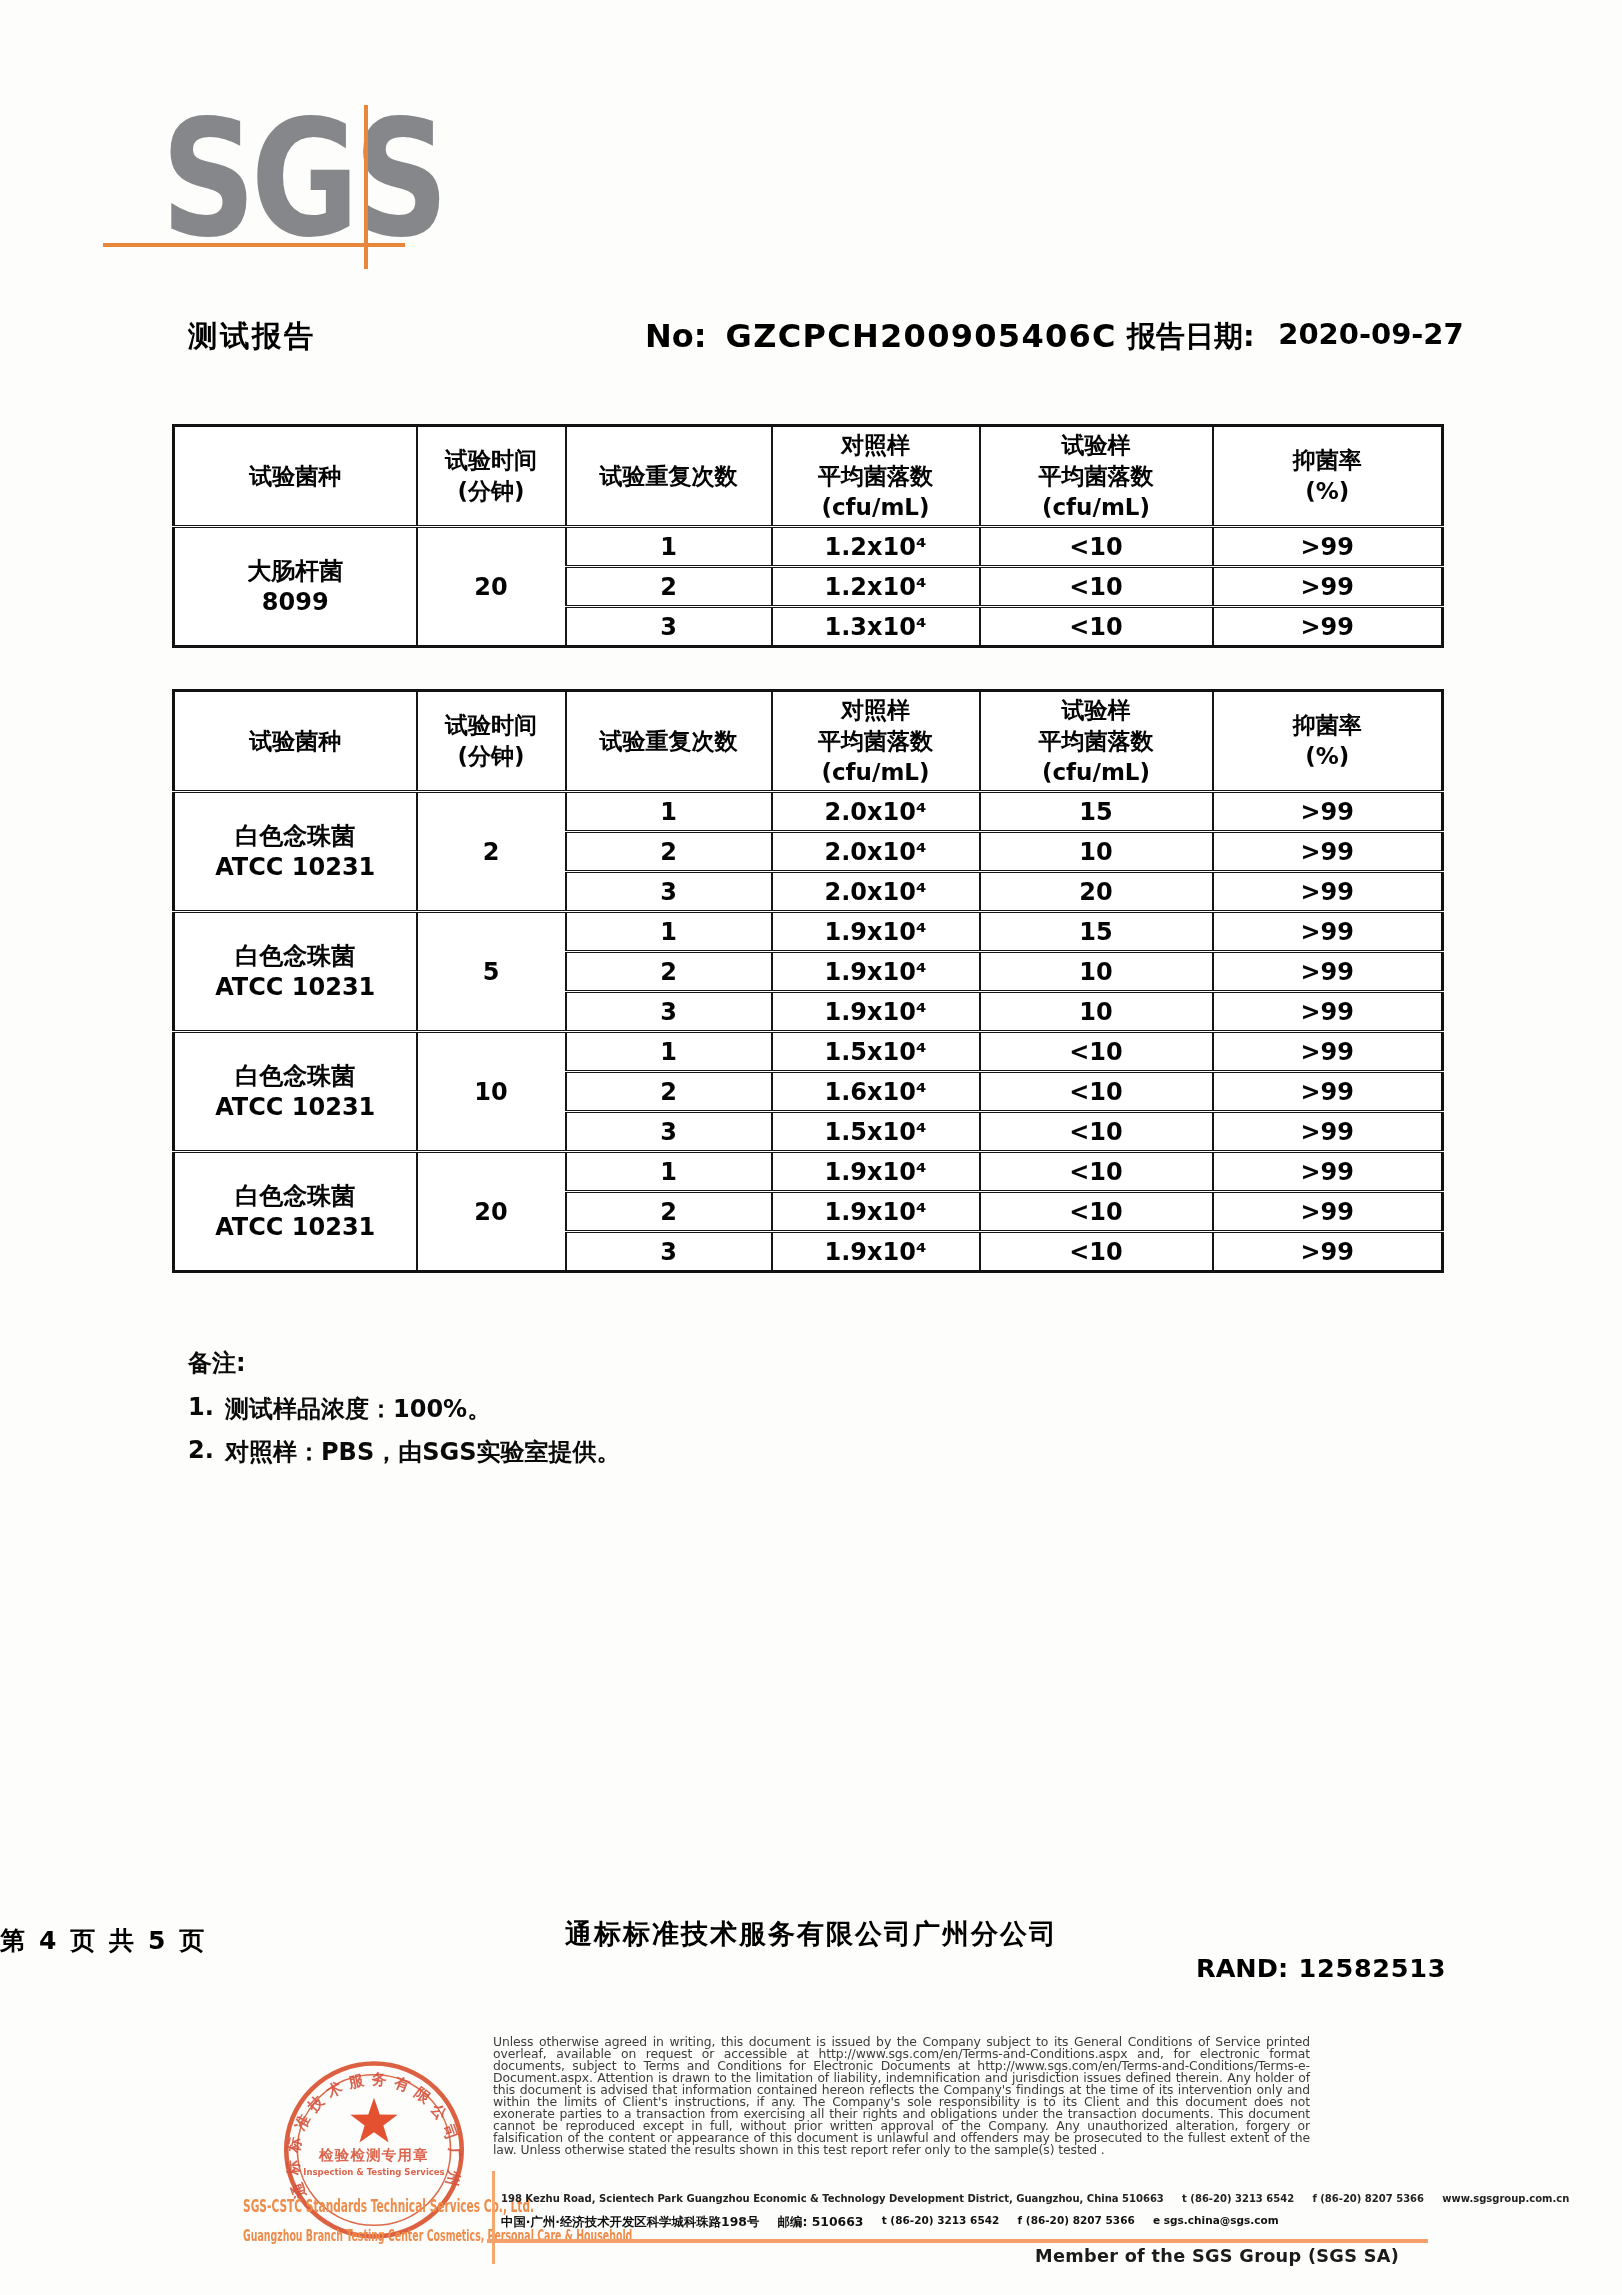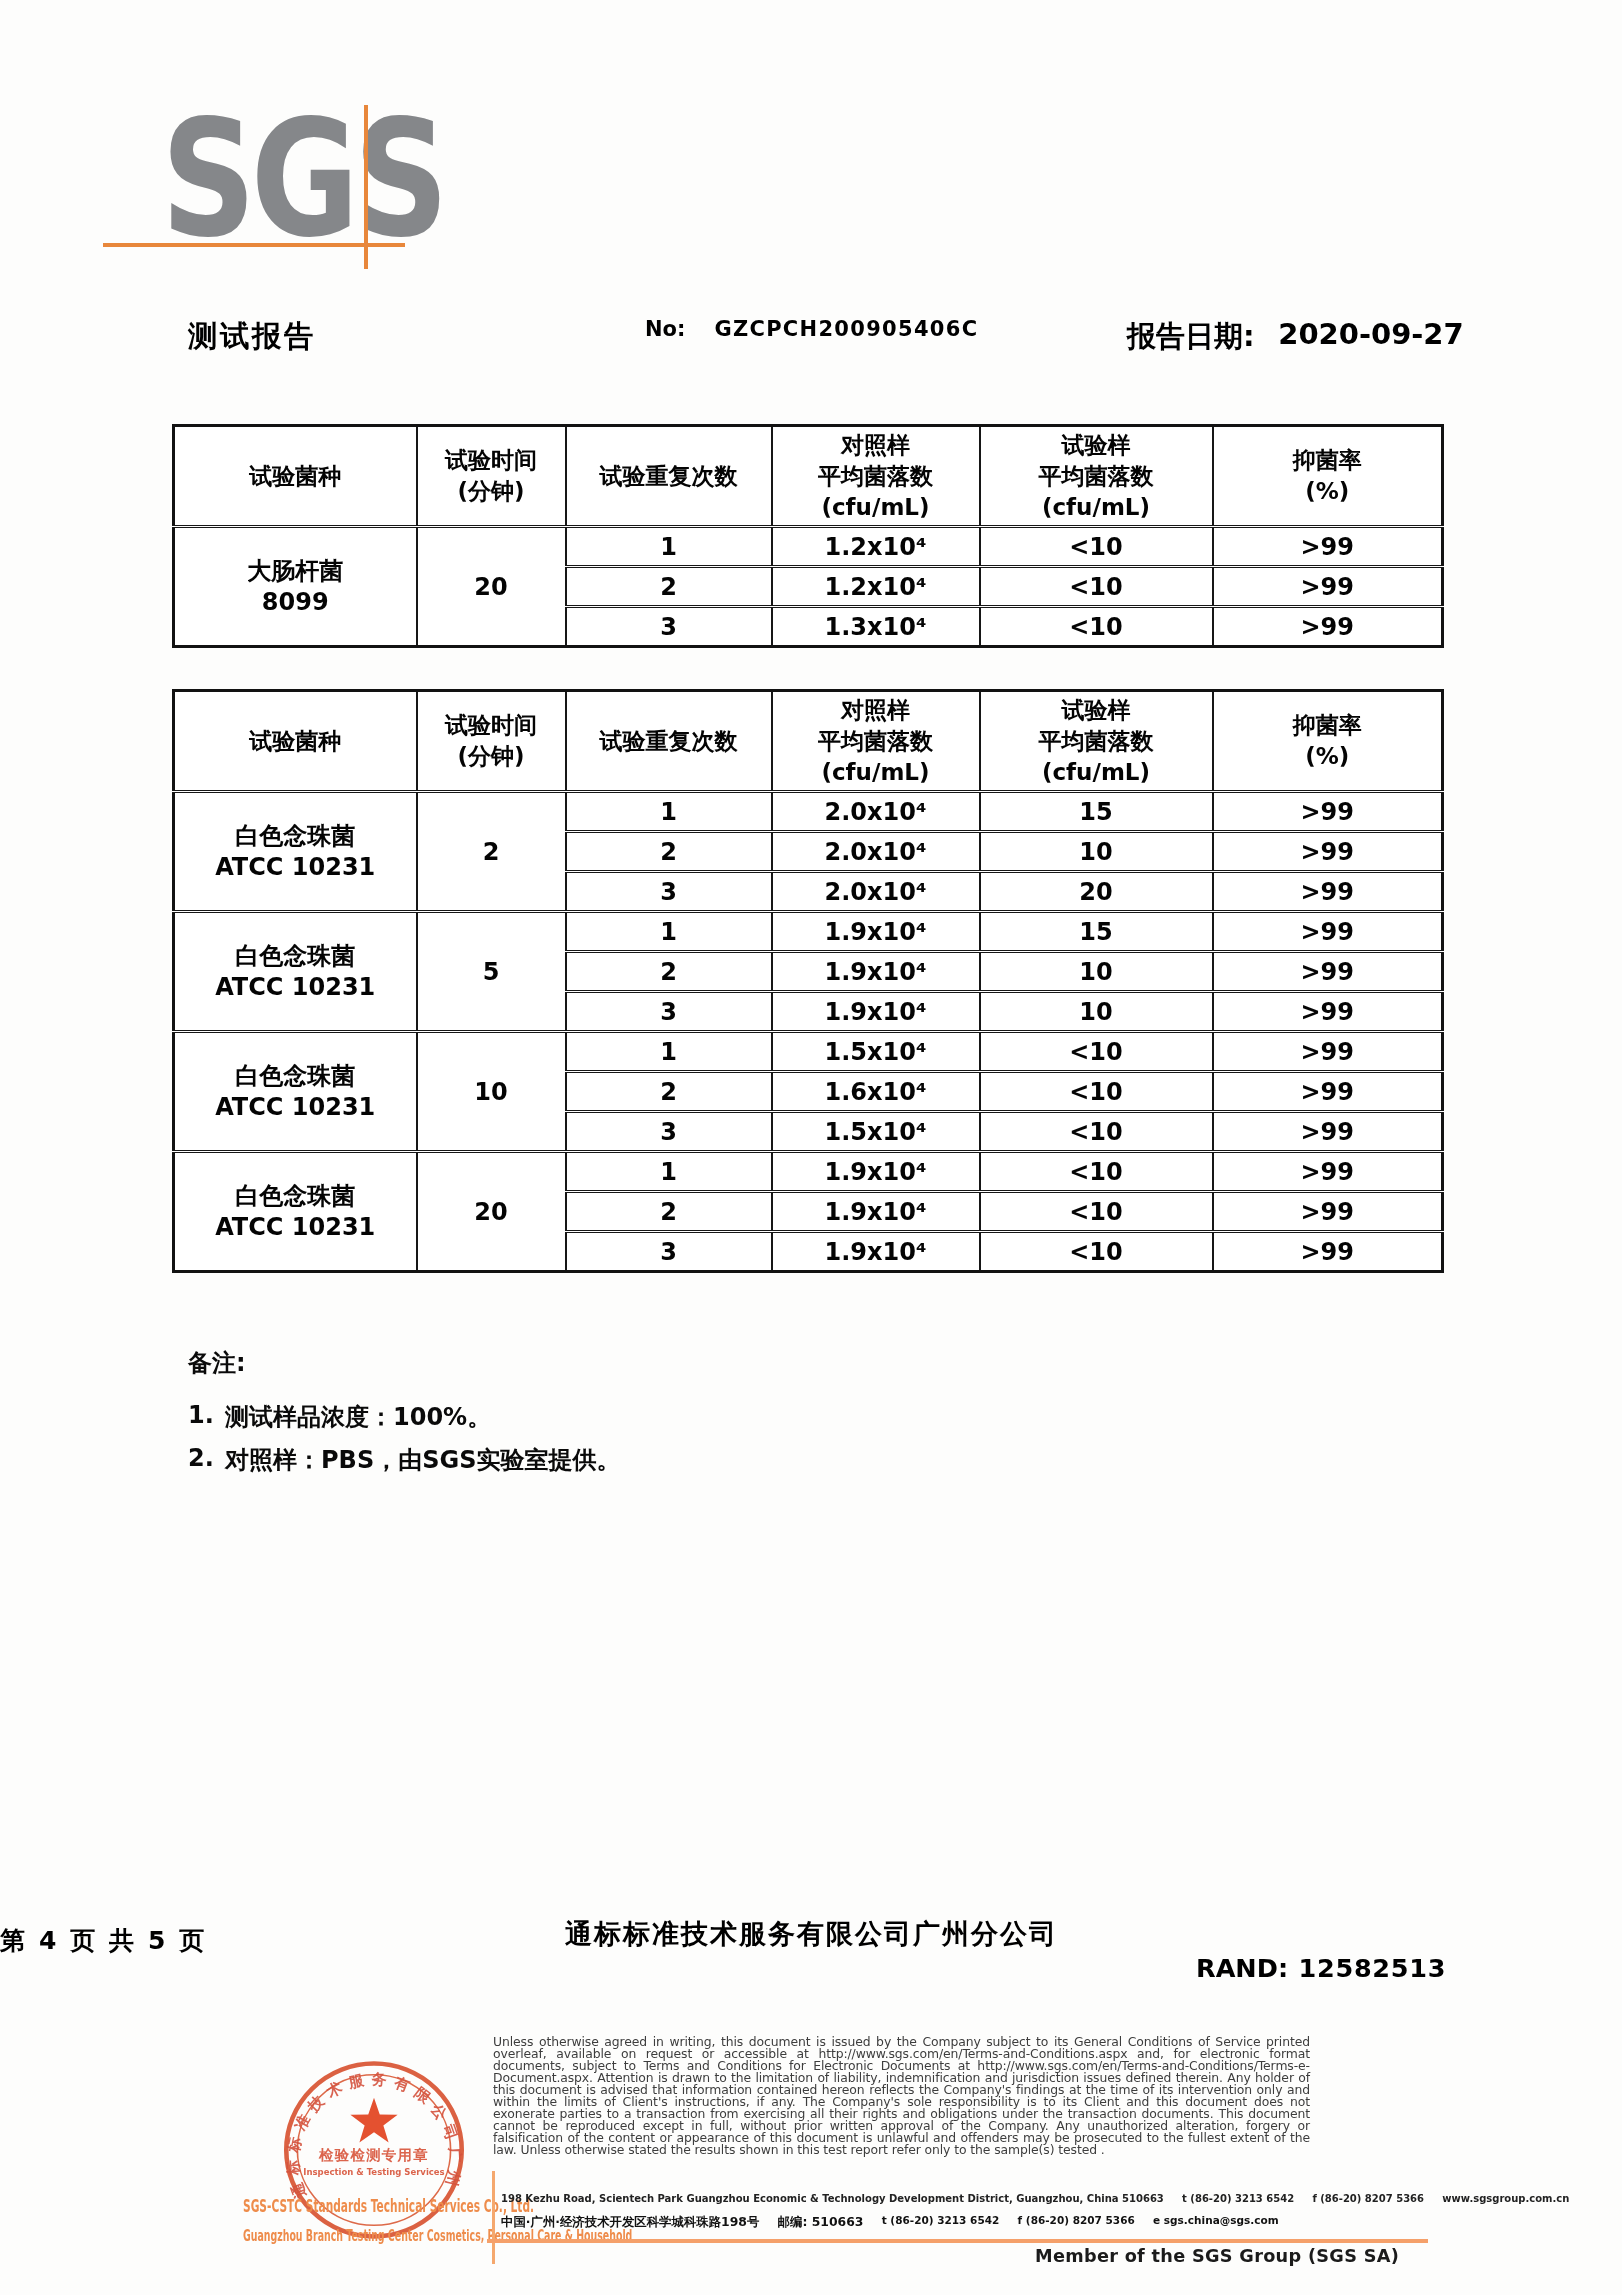--- a/index.html
+++ b/index.html
@@ -13,41 +13,41 @@
   
   .logo-text{
     left:161px;top:99px;font-size:161px;font-weight:bold;color:#85878a;
     line-height:1;letter-spacing:-6.5px;transform:scaleX(.82);transform-origin:left top;
   }
   .logo-hline{left:103px;top:243px;width:302px;height:3.9px;background:#e8873b;}
   .logo-vline{left:364px;top:105px;width:3.9px;height:164px;background:#e8873b;}
 
   
   .rpt-title{left:188px;top:317px;font-size:29.4px;font-weight:700;letter-spacing:2.6px;}
-  .rpt-no{left:645px;top:317px;font-size:21px;font-weight:700;display:flex;gap:29px;}
+  .rpt-no{left:645px;top:317px;font-size:32px;font-weight:700;display:flex;gap:19px;}
   .rpt-no .val{letter-spacing:1.3px;}
   .rpt-date{left:1127px;top:317px;font-size:29px;font-weight:700;display:flex;gap:23.6px;}
 
   
   table.rtable{border-collapse:collapse;table-layout:fixed;width:1269px;background:#fff;
     border:3.3px solid #121212;}
   table.rtable td{
     border:2px solid #161616;text-align:center;vertical-align:middle;
     font-weight:700;color:#040404;white-space:pre-line;padding:0 3.9px;
   }
   table.rtable tr.hdr td{height:98px;font-size:23px;line-height:31px;}
   table.rtable tr.data td{height:37px;font-size:24px;border-top:3.9px double #161616;}
   table.rtable td.species{font-size:23px;line-height:31px;}
   .t1{left:172px;top:424px;}
   .t2{left:172px;top:689px;}
   .t2 tr.data td{height:38px;}
 
   
   .notes{left:188px;top:1347px;font-size:24px;font-weight:700;color:#0a0a0a;}
-  .notes .n-title{margin-bottom:22px;}
+  .notes .n-title{margin-bottom:14px;}
   .notes .n-item{margin-top:10.5px;display:flex;}
   .notes .n-num{width:37px;}
 
   
   .f-company{left:0;top:1916px;width:1623px;text-align:center;font-size:27px;font-weight:700;letter-spacing:2px;}
   .f-page{left:0;top:1924px;width:1510px;text-align:left;font-size:25px;font-weight:700;letter-spacing:2.6px;}
   .f-rand{left:1196px;top:1953px;font-size:25.5px;display:flex;gap:10.5px;text-align:right;}
   .f-rand .lbl{font-weight:600;}
   .f-rand .val{font-weight:800;letter-spacing:0.7px;}
 

